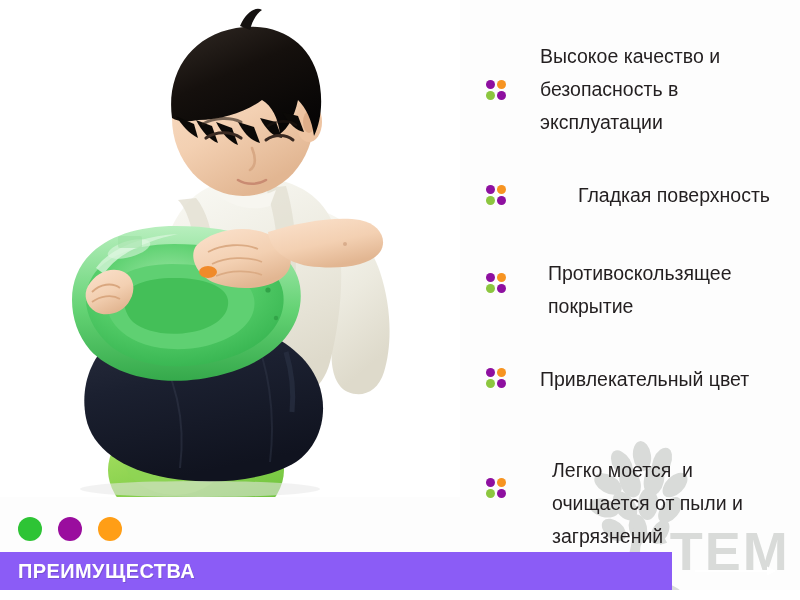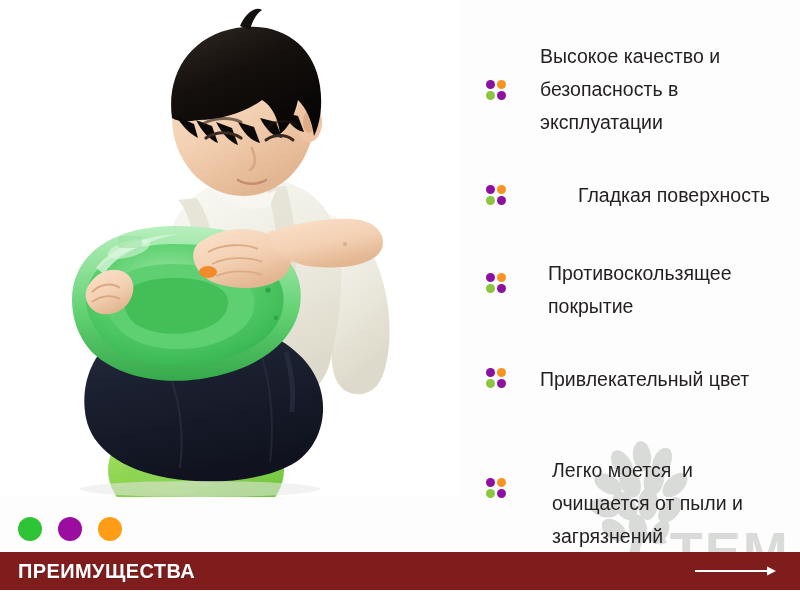--- a/index.html
+++ b/index.html
@@ -45,22 +45,22 @@
 
   
   .dots-row{position:absolute;left:18px;top:517px;z-index:5;display:flex;gap:16px;}
   .bigdot{width:24px;height:24px;border-radius:50%;}
   .bd-green{background:#2ec435;}
   .bd-purple{background:#9a0d9e;}
   .bd-orange{background:#ff9e16;}
 
   
   .banner{
-    position:absolute;left:0;top:552px;width:800px;height:38px;
-    background:#7f1d1d;z-index:6;
+    position:absolute;left:0;top:552px;width:672px;height:38px;
+    background:#8b5cf6;z-index:6;
   }
   .banner-title{
     position:absolute;left:18px;top:8px;
     font-size:20px;font-weight:bold;color:#ffffff;
     letter-spacing:0.4px;
     font-family:"Liberation Sans",sans-serif;
     text-shadow:1px 1px 0 rgba(0,0,0,0.13);
   }
   .banner-arrow{position:absolute;left:695px;top:13px;width:82px;height:12px;}
   .banner-strip{

